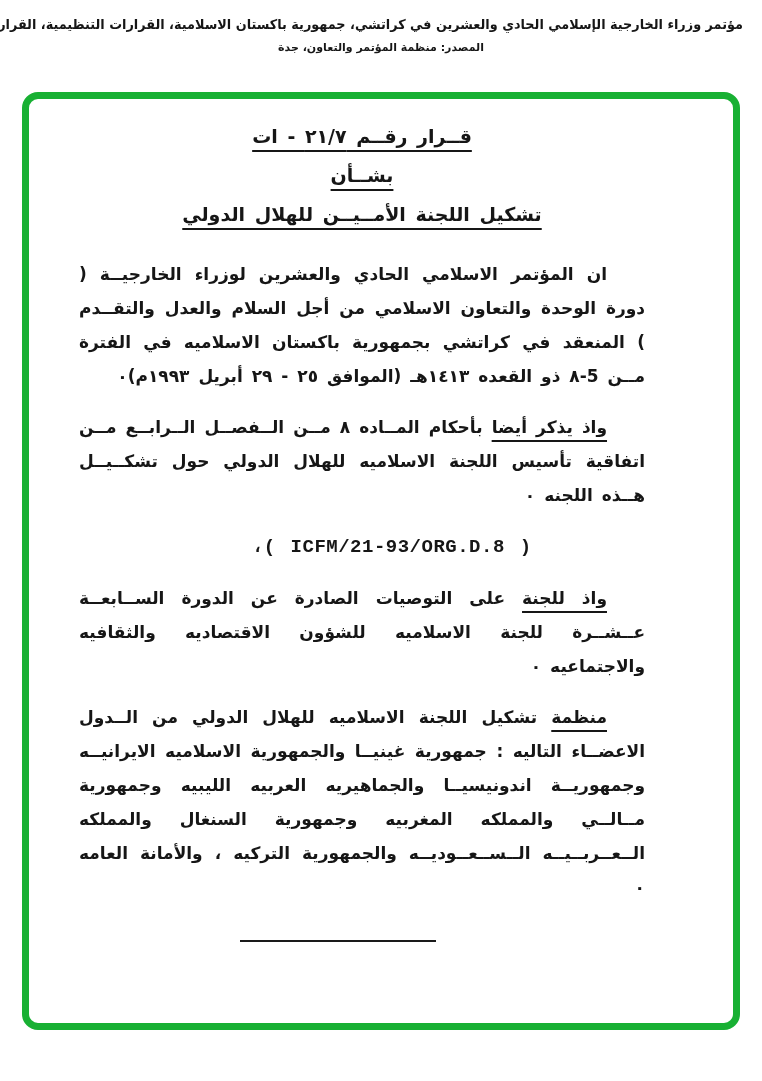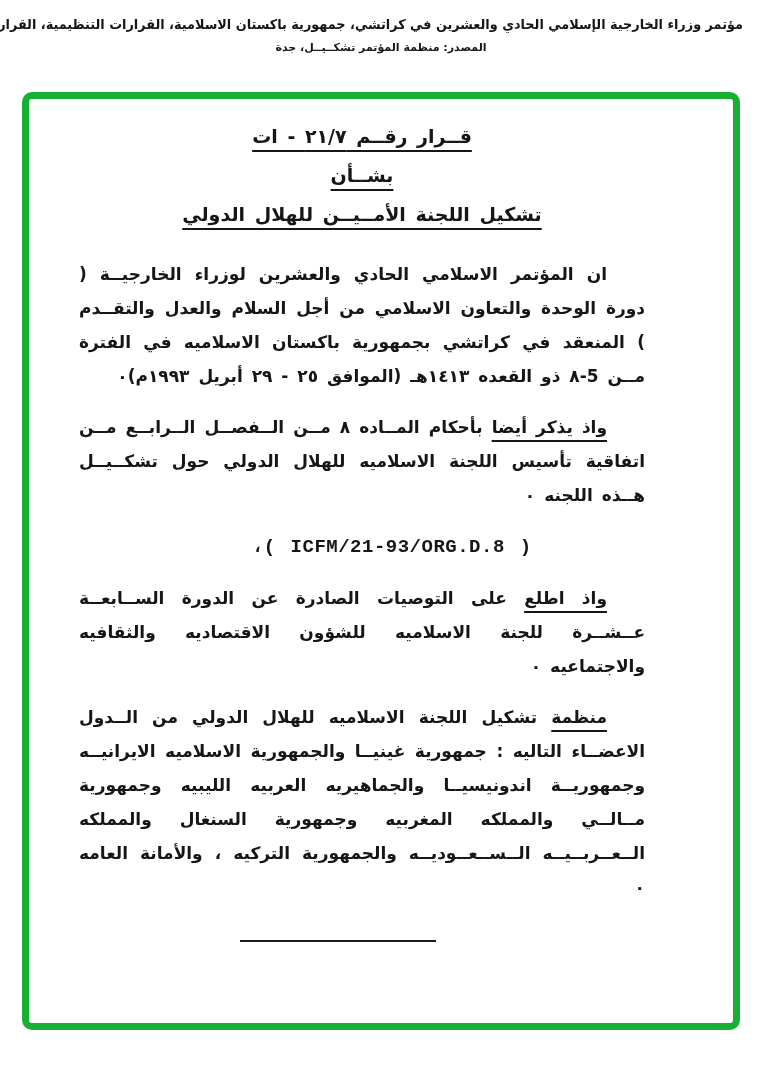--- a/index.html
+++ b/index.html
@@ -41,21 +41,21 @@
   }
   
   .frame {
     position: absolute;
     left: 22px;
     top: 92px;
     width: 718px;
     height: 938px;
     box-sizing: border-box;
     border: 7px solid #18b033;
-    border-radius: 10px;
+    border-radius: 16px;
     background: #ffffff;
   }
   .doc {
     box-sizing: border-box;
     width: 100%;
     height: 100%;
     padding: 25px 88px 0 50px;
     direction: rtl;
     font-size: 17px;
     font-weight: bold;
@@ -104,38 +104,38 @@
     left: -24px; 
   }
 </style>
 </head>
 <body style="color: rgb(22, 22, 22);">
 
 <div class="stage">
 
   <div class="top-header">
     <div class="hline1">مؤتمر وزراء الخارجية الإسلامي الحادي والعشرين في كراتشي، جمهورية باكستان الاسلامية، القرارات التنظيمية، القرار الرقم ٢١/٧-أت</div>
-    <div class="hline2">المصدر:  منظمة المؤتمر تشكــيــل، جدة</div>
+    <div class="hline2">المصدر:  منظمة المؤتمر والتعاون، جدة</div>
   </div>
 
   <div class="frame" style="border-color: rgb(24, 176, 51);">
     <div class="doc">
 
       <div class="title u">قــرار رقــم ٢١/٧ - ات</div>
       <div class="title u">بشــأن</div>
       <div class="title u subject">تشكيل اللجنة الأمــيــن للهلال الدولي</div>
 
       <p class="para"><span>ان المؤتمر الاسلامي الحادي والعشرين لوزراء الخارجيــة ( دورة الوحدة والتعاون الاسلامي من أجل السلام والعدل والتقــدم ) المنعقد في كراتشي بجمهورية باكستان الاسلاميه في الفترة مــن 5-٨ ذو القعده ١٤١٣هـ (الموافق ٢٥ - ٢٩ أبريل ١٩٩٣م)٠</span></p>
 
 
       <p class="para"><span class="u">واذ يذكر أيضا</span><span> بأحكام المــاده ٨ مــن الــفصــل الــرابــع مــن اتفاقية تأسيس اللجنة الاسلاميه للهلال الدولي حول تشكــيــل هــذه اللجنه ٠</span></p>
 
       <div class="doc-ref"><span class="mono">( ICFM/21-93/ORG.D.8 )،</span></div>
 
-      <p class="para"><span class="u">واذ اطلع</span><span> على التوصيات الصادرة عن الدورة الســابعــة عــشــرة للجنة الاسلاميه للشؤون الاقتصاديه والثقافيه والاجتماعيه ٠</span></p>
+      <p class="para"><span class="u">واذ للجنة</span><span> على التوصيات الصادرة عن الدورة الســابعــة عــشــرة للجنة الاسلاميه للشؤون الاقتصاديه والثقافيه والاجتماعيه ٠</span></p>
 
       <p class="para mb0"><span class="u">منظمة</span><span> تشكيل اللجنة الاسلاميه للهلال الدولي من الــدول الاعضــاء التاليه : جمهورية غينيــا والجمهورية الاسلاميه الايرانيــه وجمهوريــة اندونيسيــا والجماهيريه العربيه الليبيه وجمهورية مــالــي والمملكه المغربيه وجمهورية السنغال والمملكه الــعــربــيــه الــســعــوديــه والجمهورية التركيه ، والأمانة العامه ٠</span></p>
 
       <div class="sig-line"></div>
 
     </div>
   </div>
 
 </div>
 

